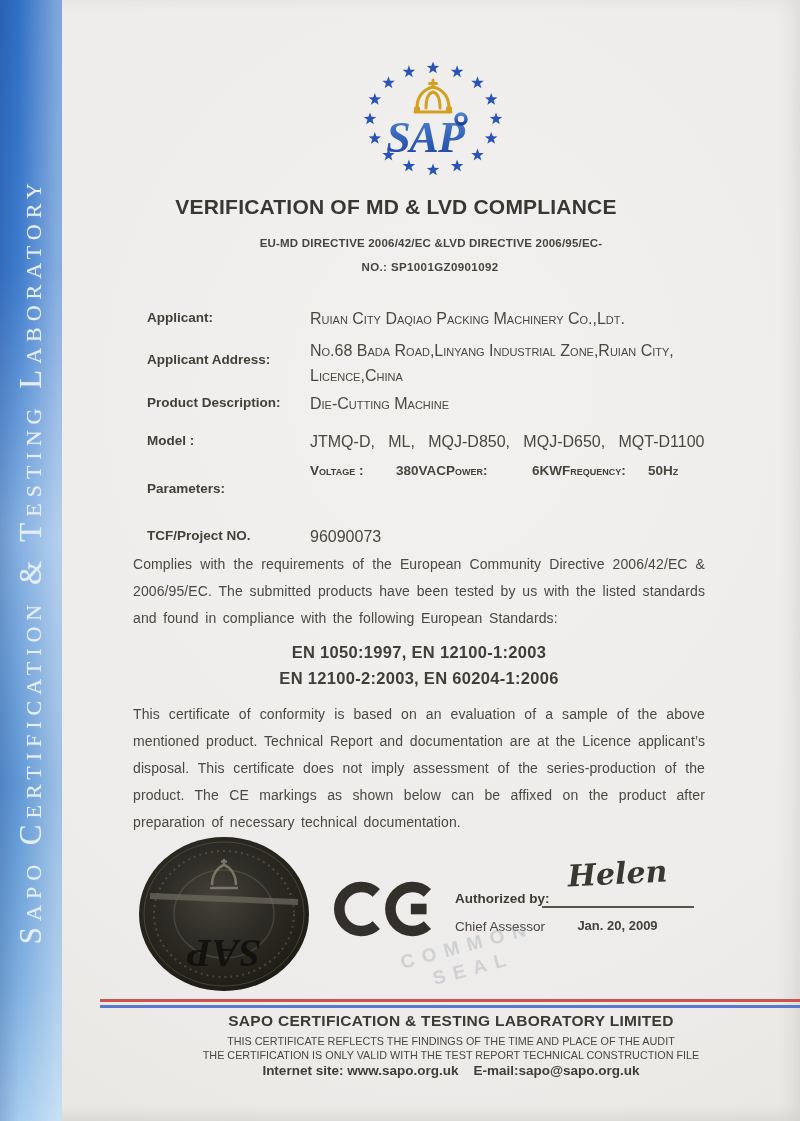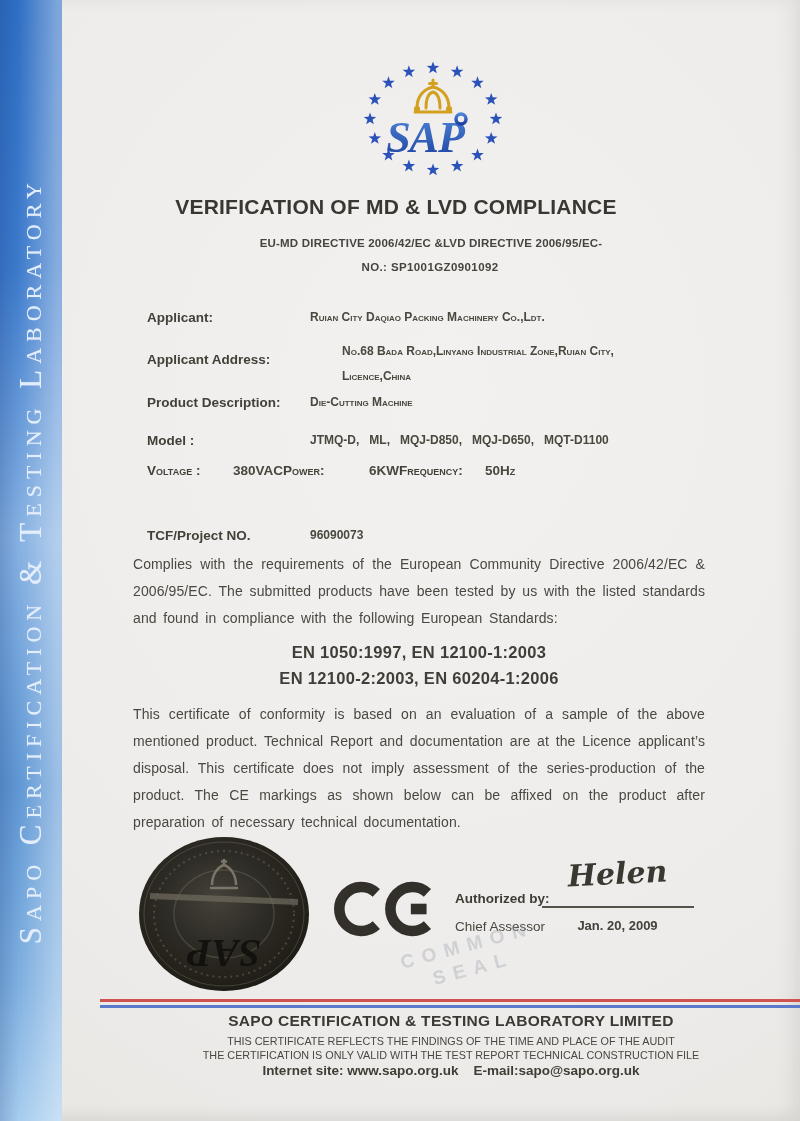--- a/index.html
+++ b/index.html
@@ -38,24 +38,24 @@
     position:absolute; left:62px; top:237px; width:738px; text-align:center;
     font-size:11.5px; font-weight:bold; color:#46443e; letter-spacing:.2px;
   }
   .certno {
     position:absolute; left:62px; top:261px; width:736px; text-align:center;
     font-size:11.5px; font-weight:bold; color:#46443e; letter-spacing:.4px;
   }
   
   .row { position:absolute; left:147px; display:flex; align-items:flex-start; }
   .lbl { width:163px; flex:0 0 163px; font-weight:bold; font-size:13.5px; color:#434039; }
-  .val { font-weight:bold; font-size:12px; color:#4a473f; }
+  .val { font-weight:normal; font-size:16px; color:#4a473f; }
   .sc  { font-variant: small-caps; }
   .prewrap { white-space: pre-wrap; }
-  .addr-lines .val { display:block; line-height:24.5px;margin-left:32px; }
+  .addr-lines .val { display:block; line-height:24.5px; }
   .params { display:flex; }
   .prow { display:flex; line-height:19px; }
   .prow .k { width:86px; flex:0 0 86px; font-weight:bold; font-size:13.5px; font-variant:small-caps; color:#434039; }
   .prow .v { font-weight:bold; font-size:13.5px; font-variant:small-caps; color:#4a473f; }
   
   .para {
     position:absolute; left:133px; width:572px;
     font-size:14px; line-height:27px; word-spacing:2.5px; letter-spacing:.1px;
     text-align:justify; text-align-last:left; color:#4a4841;
   }
@@ -160,20 +160,21 @@
     <span class="lbl">Product Description:</span>
     <span class="val sc">Die-Cutting Machine</span>
   </div>
 
   <div class="row" style="top:433px">
     <span class="lbl">Model :</span>
     <span class="val prewrap">JTMQ-D,   ML,   MQJ-D850,   MQJ-D650,   MQT-D1100</span>
   </div>
 
   <div class="row" style="top:461px">
+    <span class="lbl" style="padding-top:20px">Parameters:</span>
     <span class="params">
       <span class="prow">
         <span class="k">Voltage :</span>
         <span class="v">380VAC</span>
       </span>
       <span class="prow">
         <span class="k">Power:</span>
         <span class="v">6KW</span>
       </span>
       <span class="prow">

